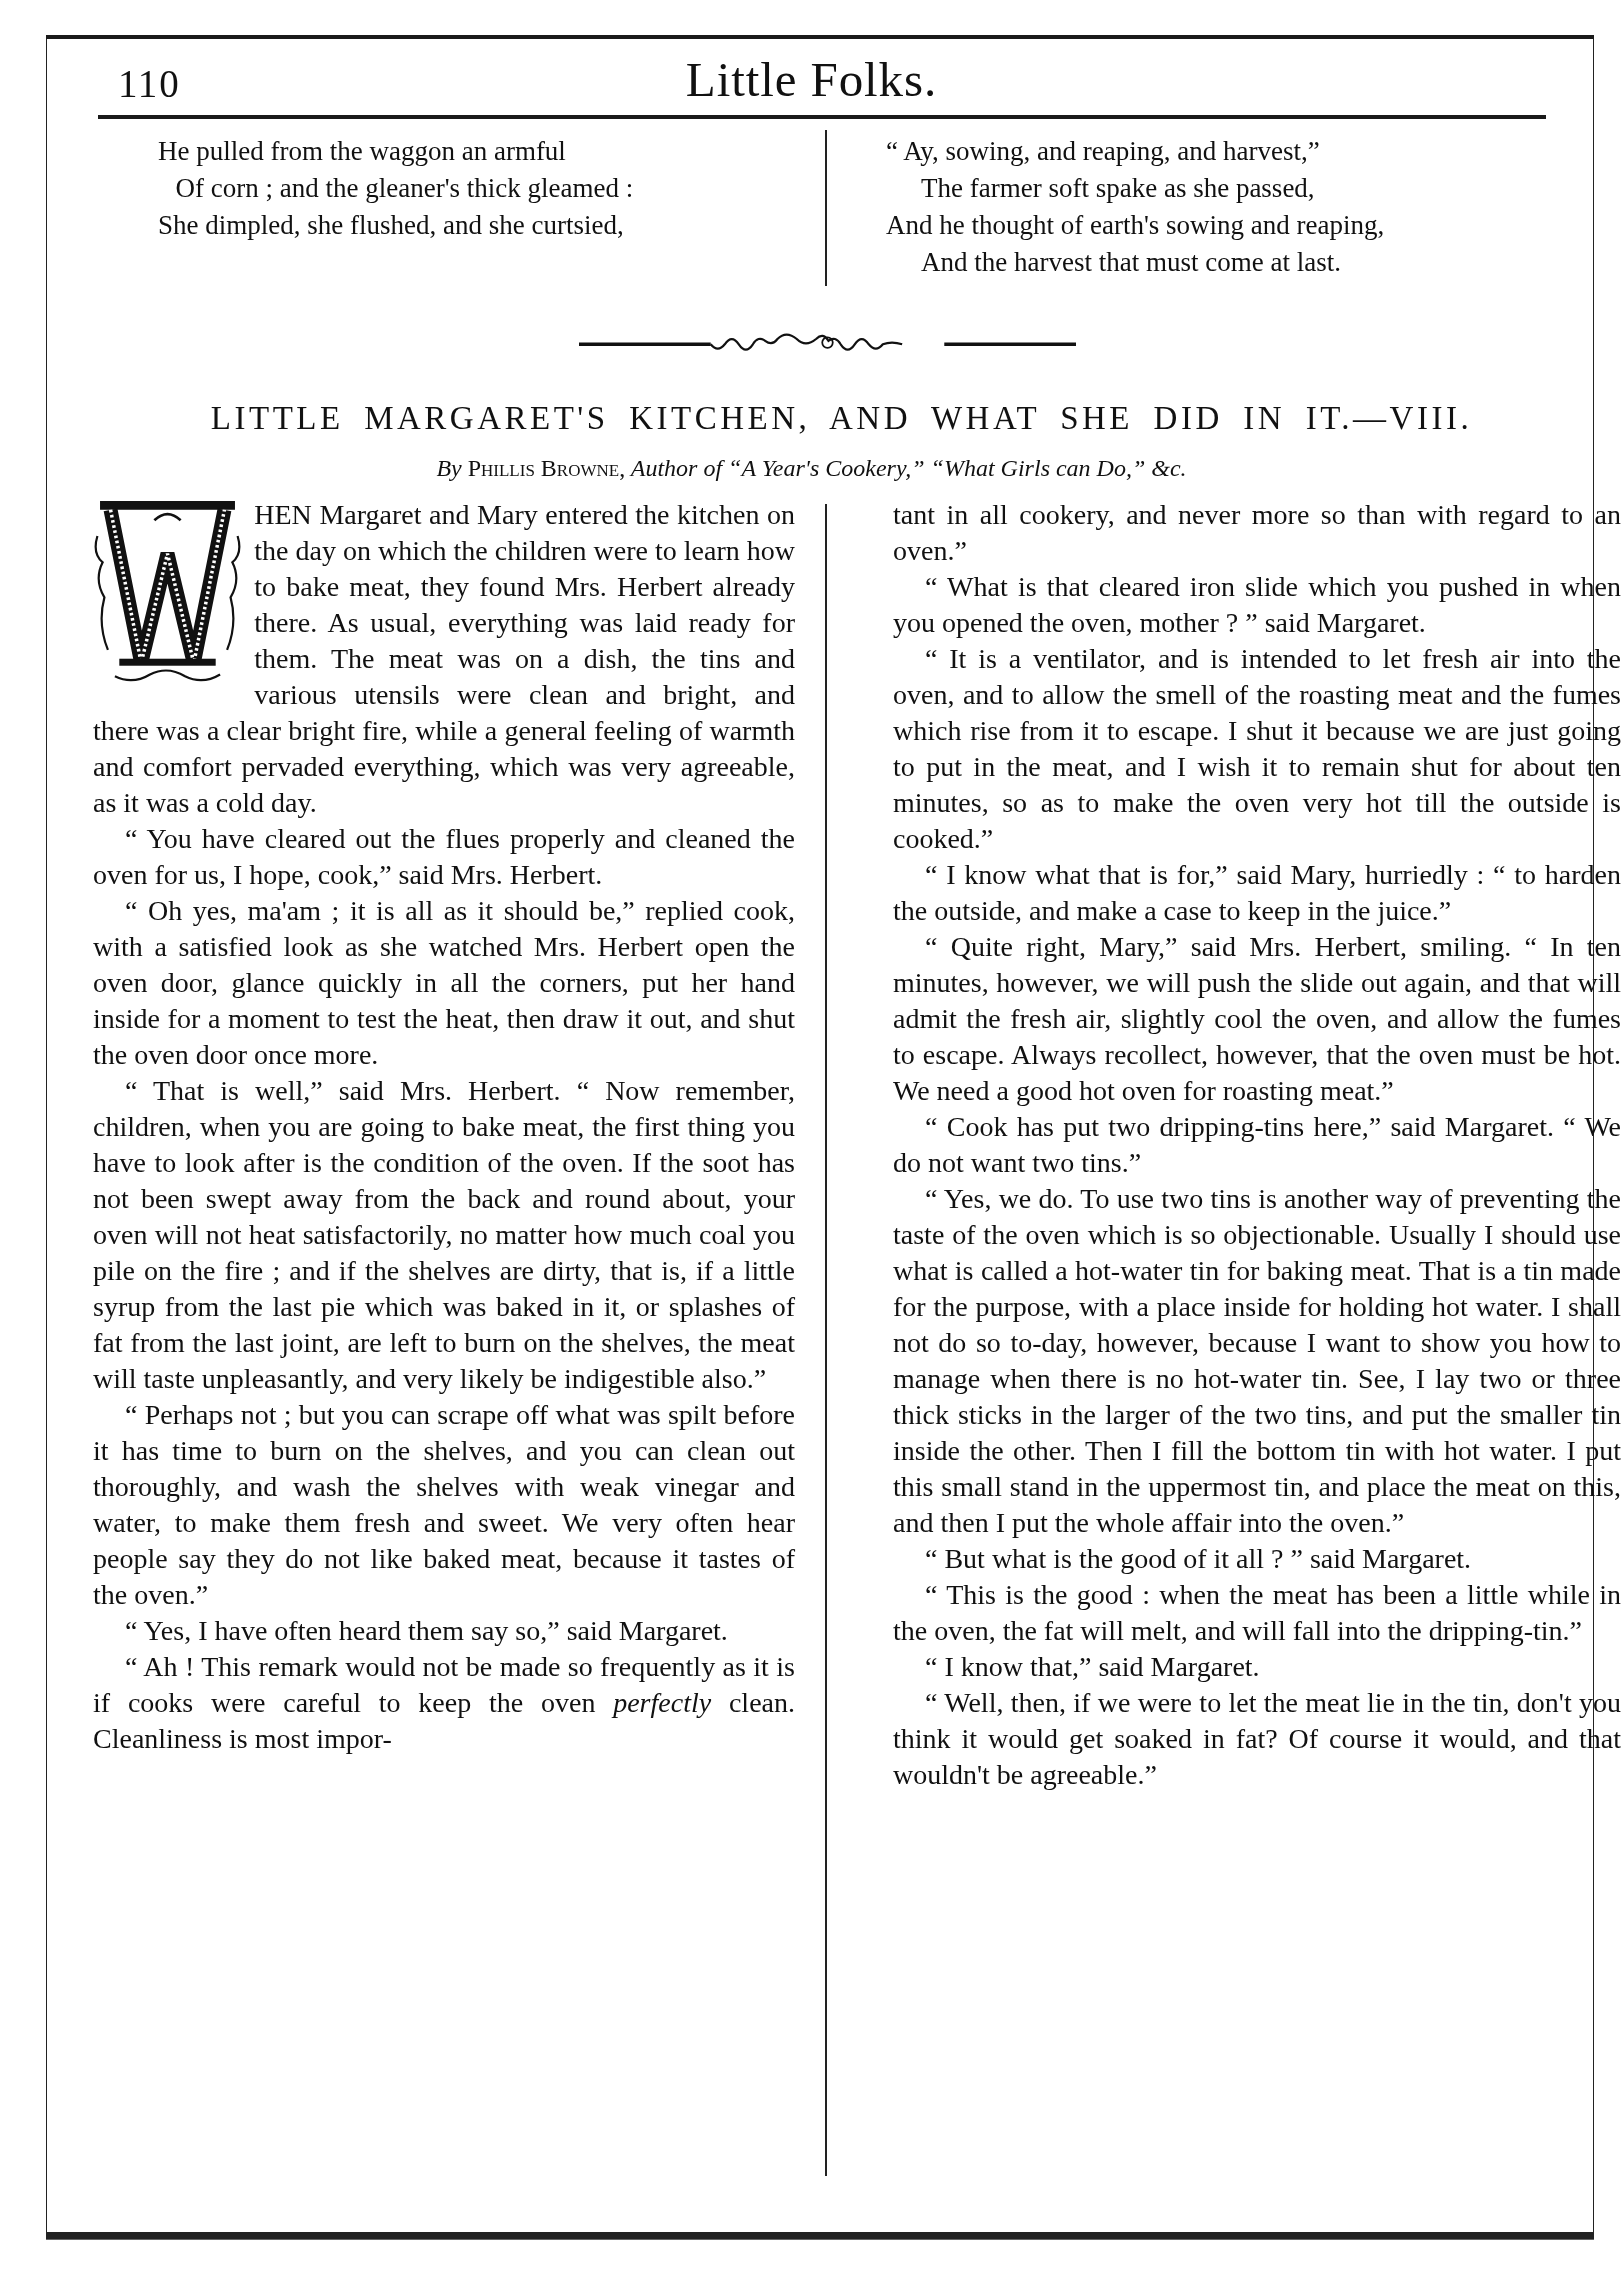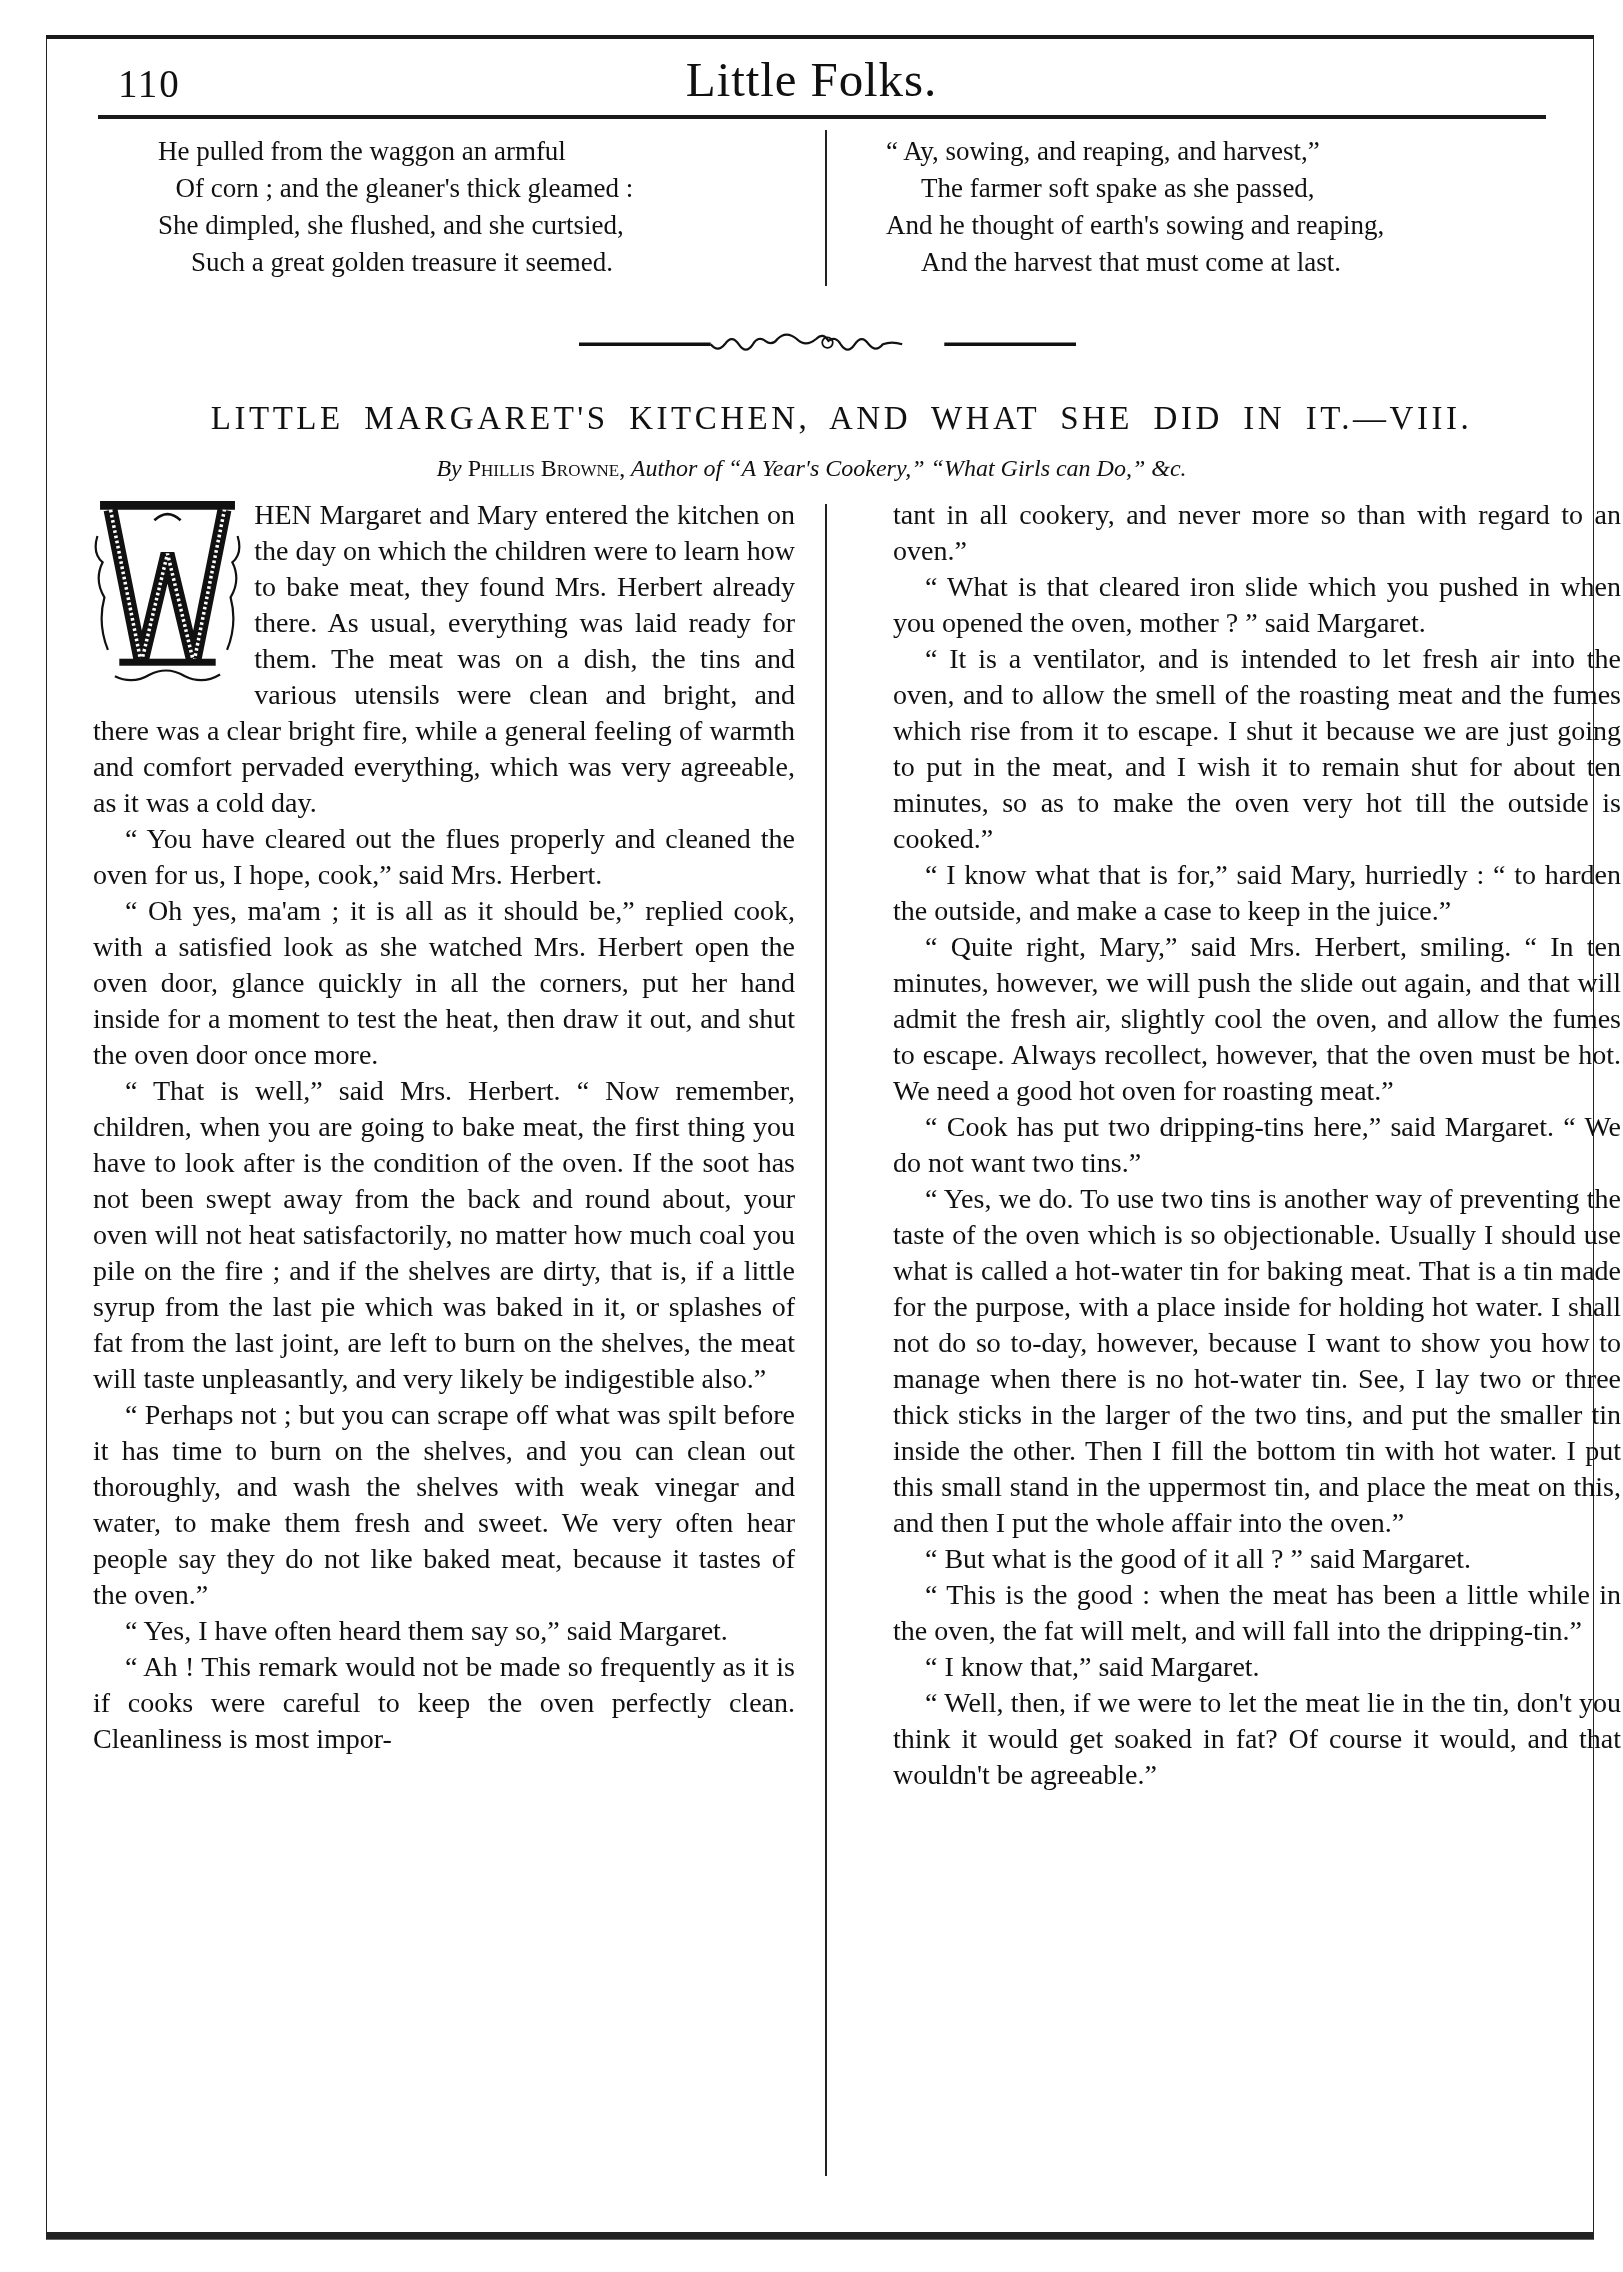--- a/index.html
+++ b/index.html
@@ -24,38 +24,37 @@
       font-size: 33px; letter-spacing: 3.5px; word-spacing: 8.8px; margin-left: 30px; }
     .byline { position: absolute; left: 0; width: 1623px; top: 455px; text-align: center; font-size: 24px; font-style: italic; }
     .byline .sc { font-style: normal; font-variant: small-caps; text-align: center; }
     .col { position: absolute; top: 497px; font-size: 28px; line-height: 36px; text-align: justify; }
     .col-left { left: 93px; width: 702px; }
     .col-right { left: 893px; width: 728px; }
     .col p { margin: 0; text-indent: 32px; }
     .col p.first { text-indent: 0; }
     .col-divider { position: absolute; left: 825px; top: 504px; width: 1.8px; height: 1672px; background: #222; }
     .dropcap { float: left; width: 149px; height: 184px; margin: 3.5px 12.3px 5.3px 0; }
-    .it { }
+    .it { font-style: italic; }
   </style>
 </head>
 <body>
 
 <div class="frame"></div>
 <div class="frame-top"></div>
 <div class="frame-bottom"></div>
 
 <div class="page-number">110</div>
 <div class="running-title">Little Folks.</div>
 <div class="header-rule"></div>
 
 <div class="poem poem-left">
   <div class="line">He pulled from the waggon an armful</div>
   <div class="line" style="padding-left:17.5px">Of corn ; and the gleaner's thick gleamed :</div>
   <div class="line">She dimpled, she flushed, and she curtsied,</div>
-  <div class="line" style="padding-left:33px">Such a great golden treasure it seemed.</div>
 </div>
 <div class="poem-divider"></div>
 <div class="poem poem-right">
   <div class="line">“ Ay, sowing, and reaping, and harvest,”</div>
   <div class="line" style="padding-left:35px">The farmer soft spake as she passed,</div>
   <div class="line">And he thought of earth's sowing and reaping,</div>
   <div class="line" style="padding-left:35px">And the harvest that must come at last.</div>
 </div>
 
 <svg class="ornament" viewBox="0 0 566 28">

